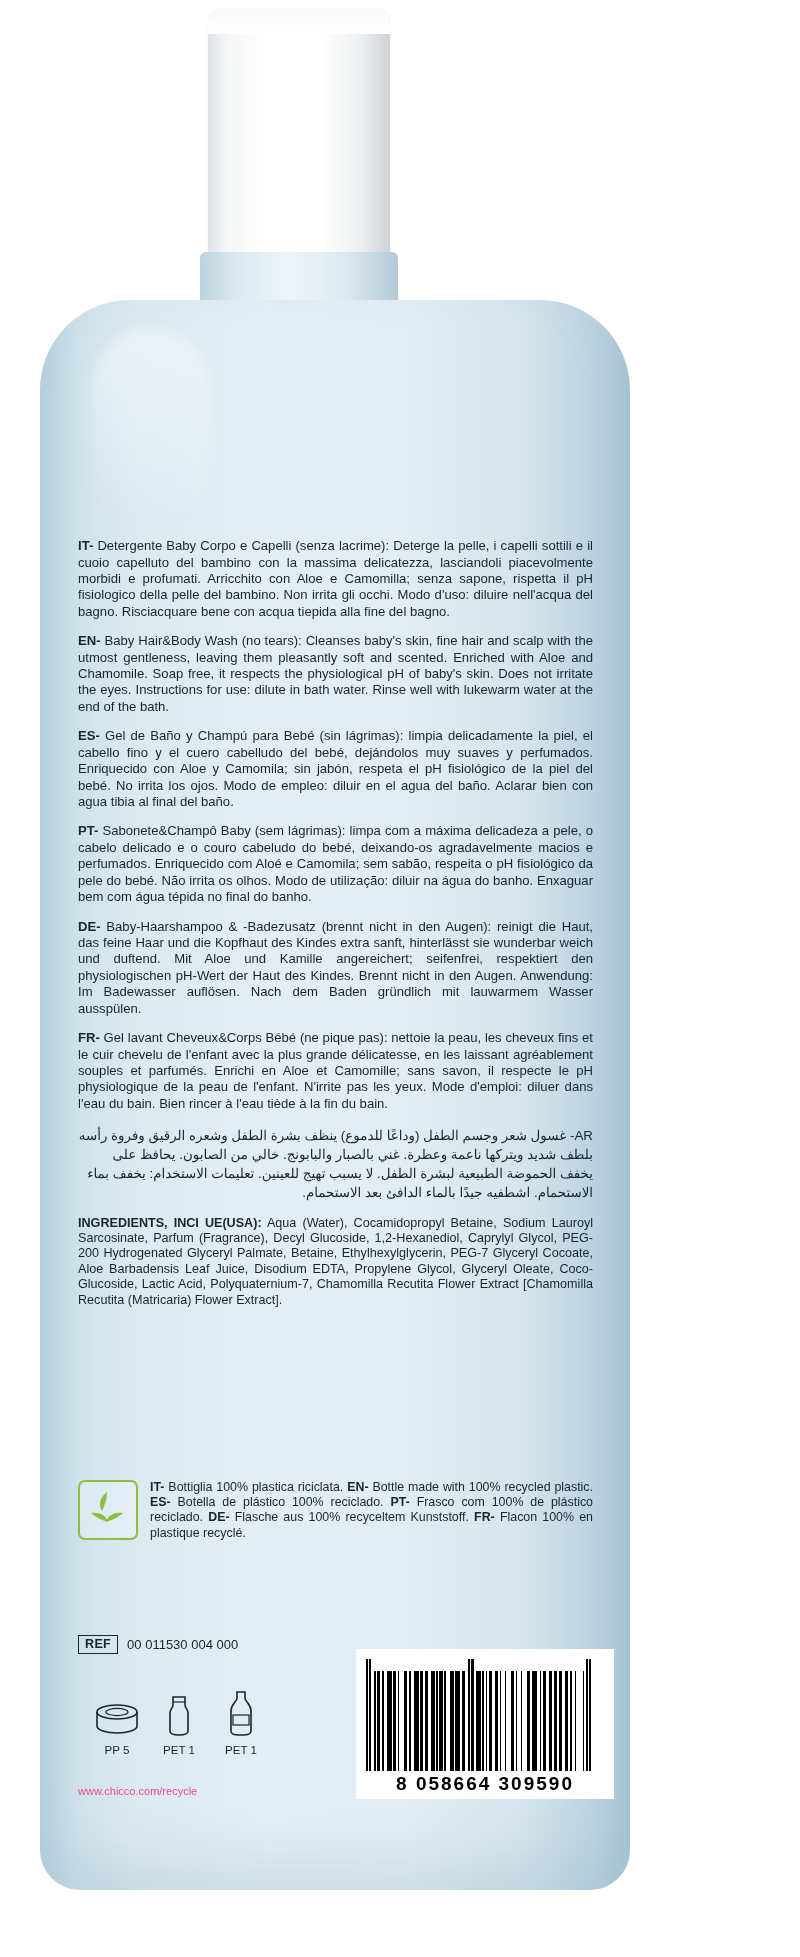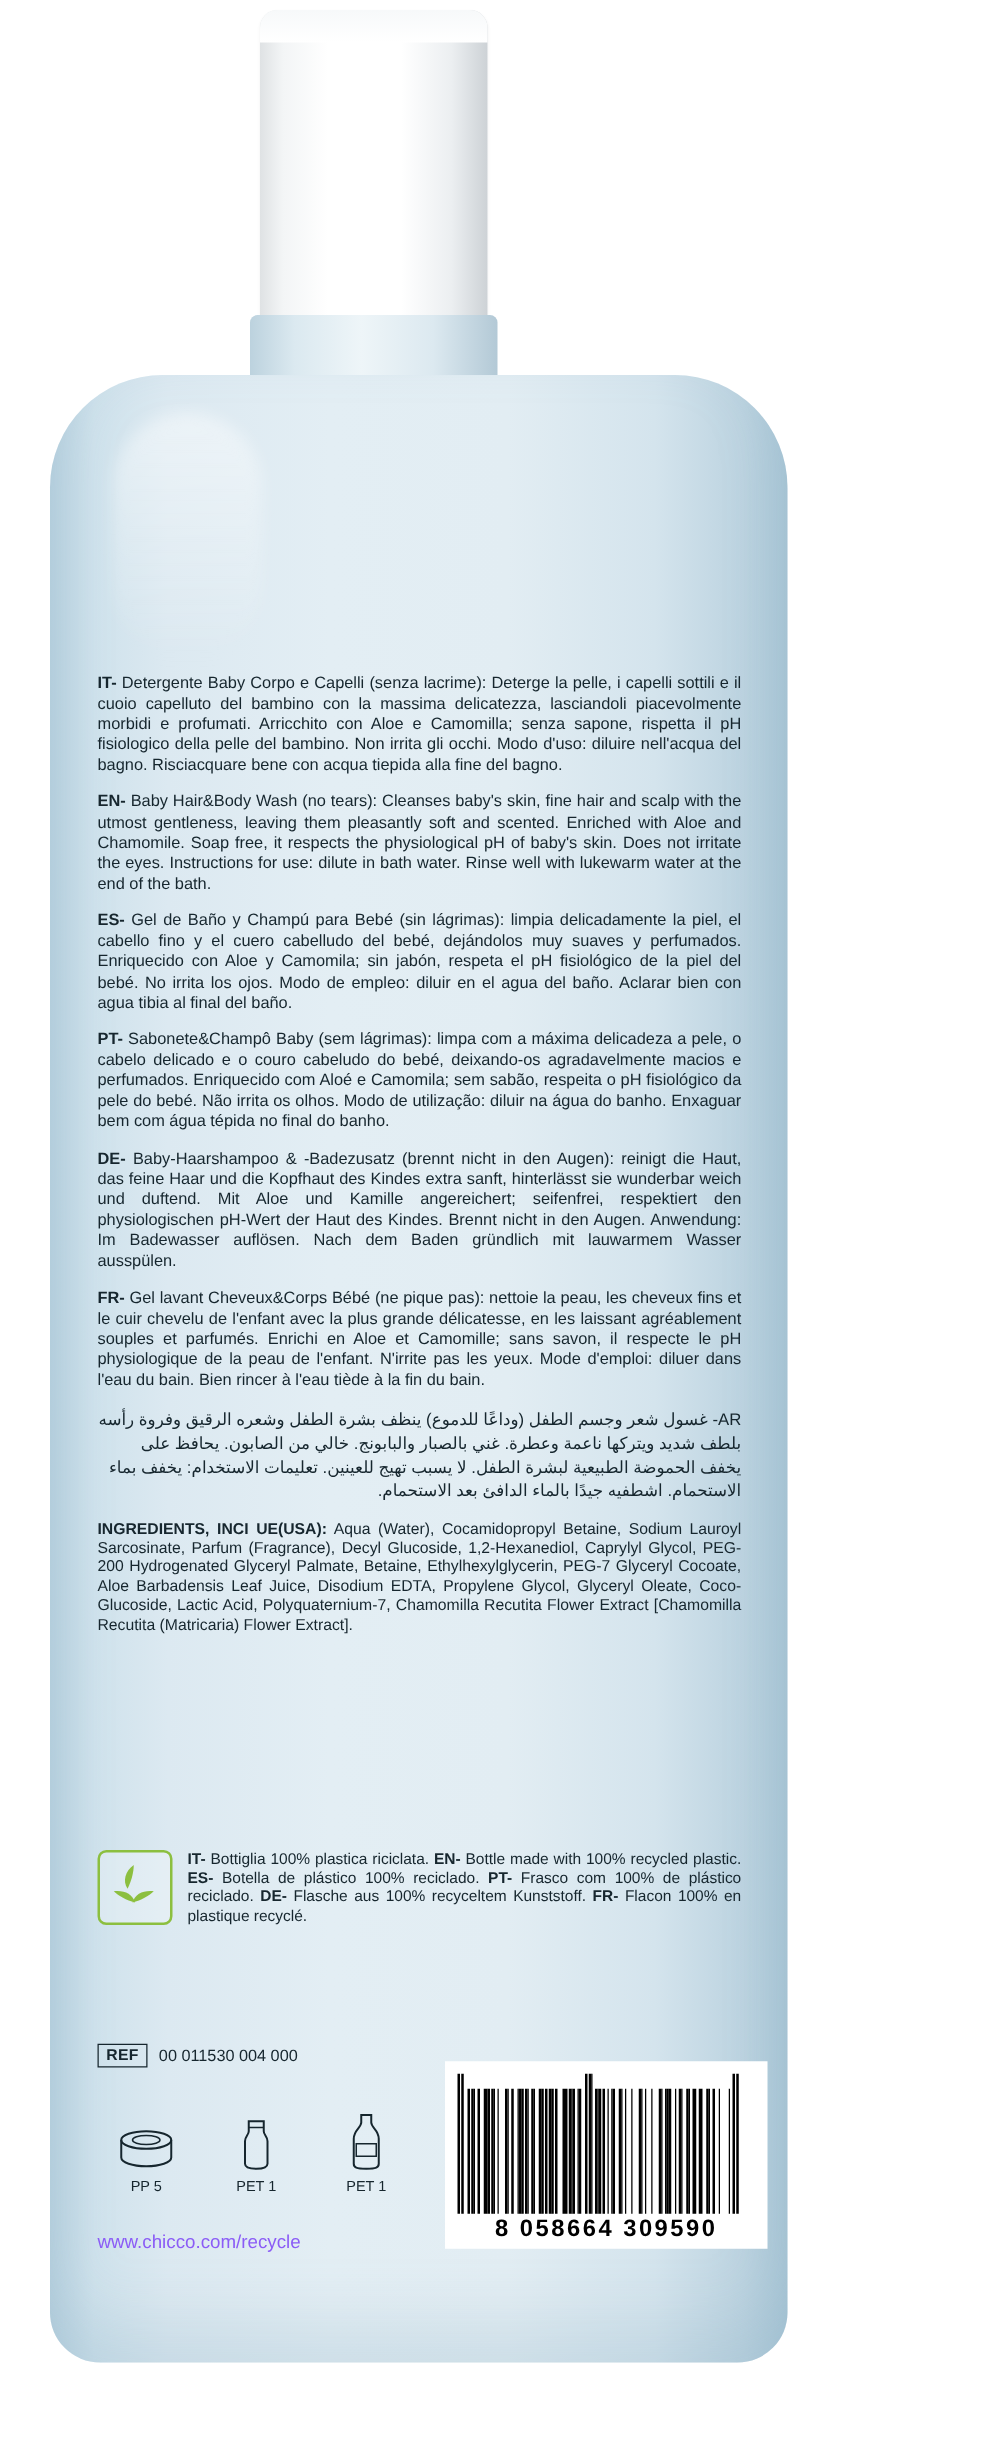--- a/index.html
+++ b/index.html
@@ -175,21 +175,20 @@
     font-weight: bold;
     font-size: 12.6px;
     letter-spacing: 0.3px;
   }
 
   #pack-icons {
     position: absolute;
     left: 8px;
     top: 52px;
     display: flex;
-    gap: 26px;
     align-items: flex-end;
     justify-content: space-between;
   }
   .pack-item {
     width: 62px;
     text-align: center;
     color: #16262e;
   }
   .pack-item .glyph {
     height: 52px;
@@ -198,22 +197,22 @@
     justify-content: center;
   }
   .pack-item .cap-label {
     font-size: 11.6px;
     margin-top: 4px;
   }
   #site {
     position: absolute;
     left: 0;
     top: 150px;
-    font-size: 15px;
-    color: #8b5cf6;
+    font-size: 11px;
+    color: #ec4899;
   }
 
   
   #barcode-wrap {
     position: absolute;
     left: 278px;
     top: 14px;
     width: 238px;
     background: #ffffff;
     padding: 10px 10px 4px 10px;

